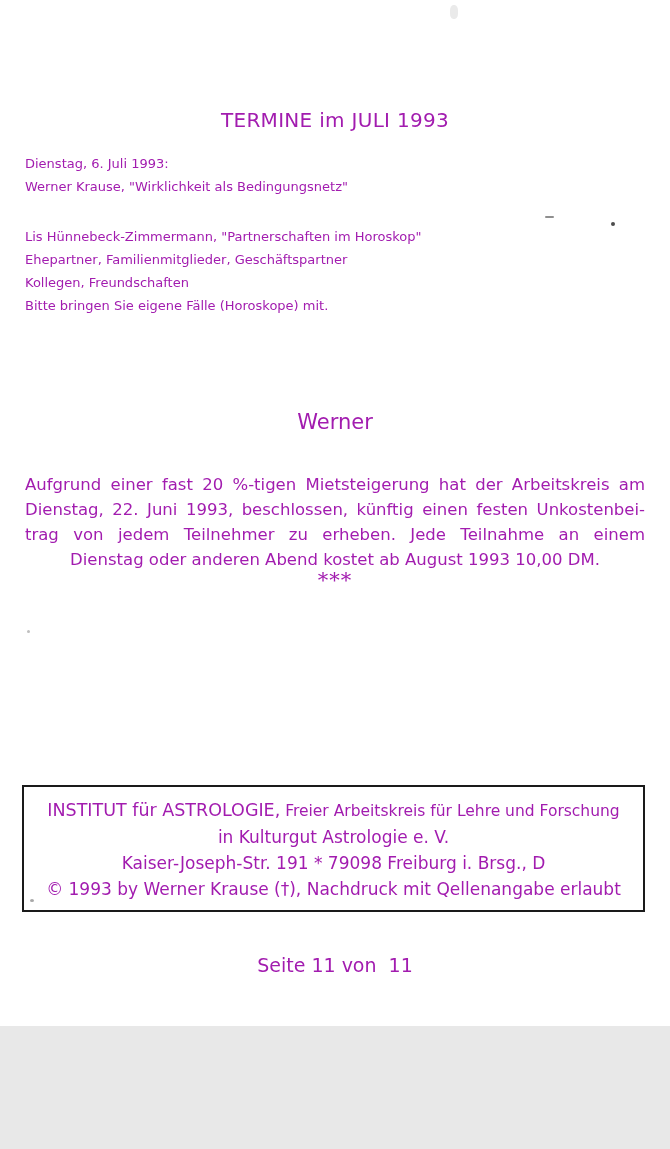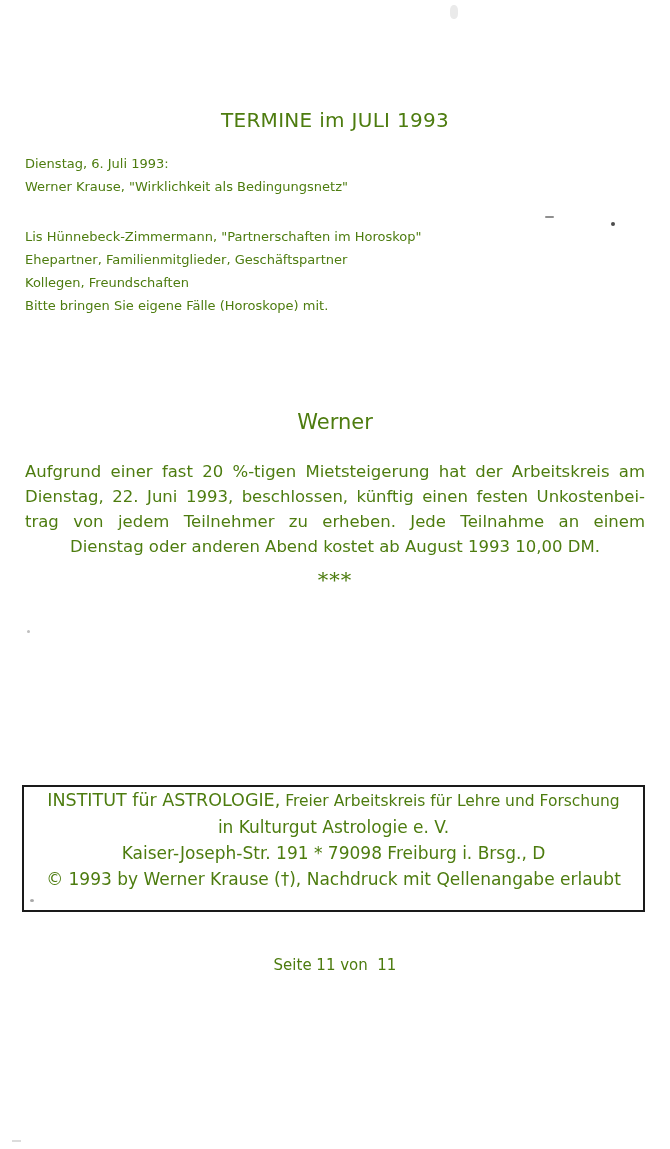--- a/index.html
+++ b/index.html
@@ -3,24 +3,24 @@
 <meta charset="utf-8">
 <style>
   html, body {
     margin: 0;
     padding: 0;
     background: #e8e8e8;
   }
   .page {
     position: relative;
     width: 670px;
-    height: 1149px;
+    height: 1026px;
     background: #ffffff;
     font-family: "DejaVu Sans", "Liberation Sans", sans-serif;
-    color: #4d7c0f;
+    color: #a21caf;
     overflow: hidden;
   }
   .doc-title {
     position: absolute;
     top: 107px;
     left: 0;
     width: 100%;
     text-align: center;
     font-size: 20px;
     line-height: 26px;
@@ -39,21 +39,21 @@
     position: absolute;
     top: 408px;
     left: 0;
     width: 100%;
     text-align: center;
     font-size: 21px;
     line-height: 28px;
   }
   .notice-paragraph {
     position: absolute;
-    top: 459px;
+    top: 472px;
     left: 25px;
     width: 620px;
     font-size: 16.5px;
     line-height: 25px;
   }
   .just-line {
     text-align: justify;
     text-align-last: justify;
   }
   .last-line {
@@ -71,33 +71,34 @@
     line-height: 24px;
   }
   .institute-box {
     position: absolute;
     left: 22px;
     top: 785px;
     width: 623px;
     height: 127px;
     box-sizing: border-box;
     border: 2px solid #1a1a1a;
+    padding-top: 10px;
     text-align: center;
     font-size: 17px;
     line-height: 26px;
   }
   .box-line1-title { font-size: 17.5px; }
   .box-line1-subtitle { font-size: 15.5px; }
   .page-footer {
     position: absolute;
     top: 953px;
     left: 0;
     width: 100%;
     text-align: center;
-    font-size: 15px;
+    font-size: 19px;
     line-height: 24px;
     white-space: pre;
   }
   .speck {
     position: absolute;
     pointer-events: none;
   }
   .speck-a { left: 450px; top: 5px;    width: 8px;  height: 14px; background: #d8d8d8; opacity: .55; border-radius: 40%; }
   .speck-b { left: 545px; top: 216px;  width: 9px;  height: 2px;  background: #8f8f8f; border-radius: 1px; }
   .speck-c { left: 611px; top: 222px;  width: 4px;  height: 4px;  background: #4c4c4c; border-radius: 50%; }

